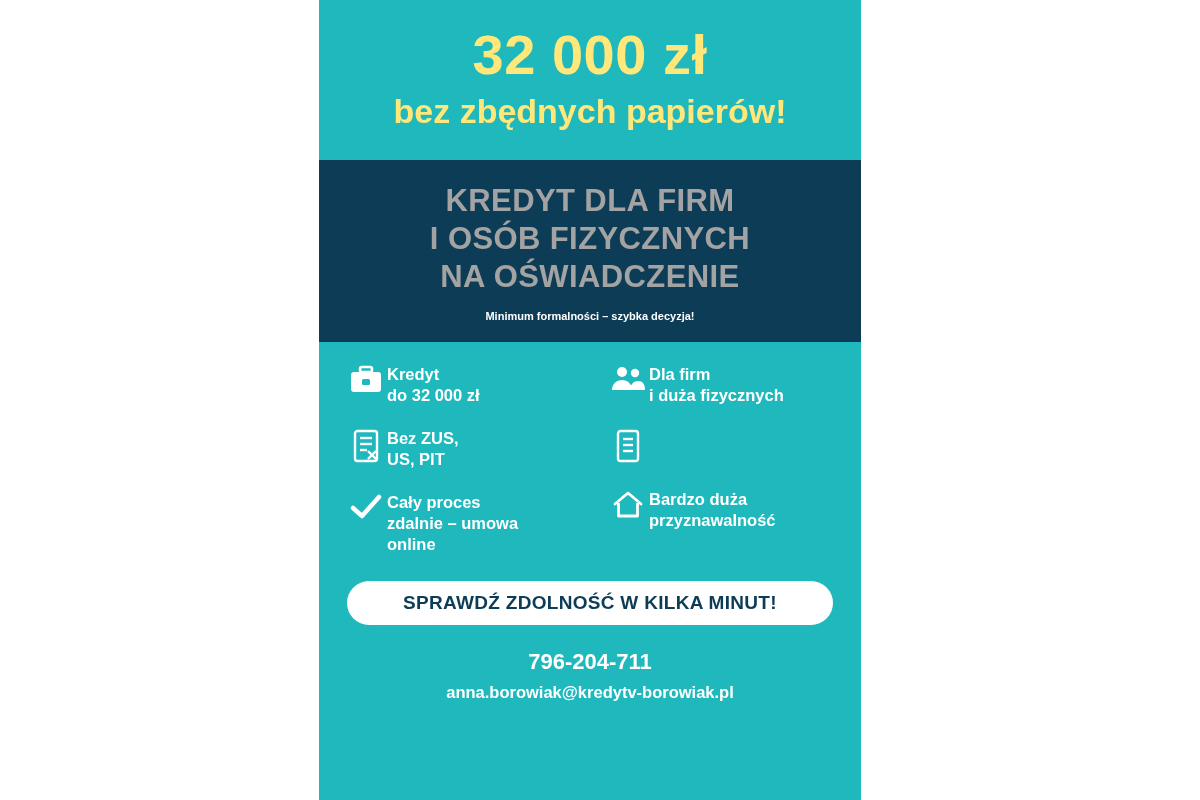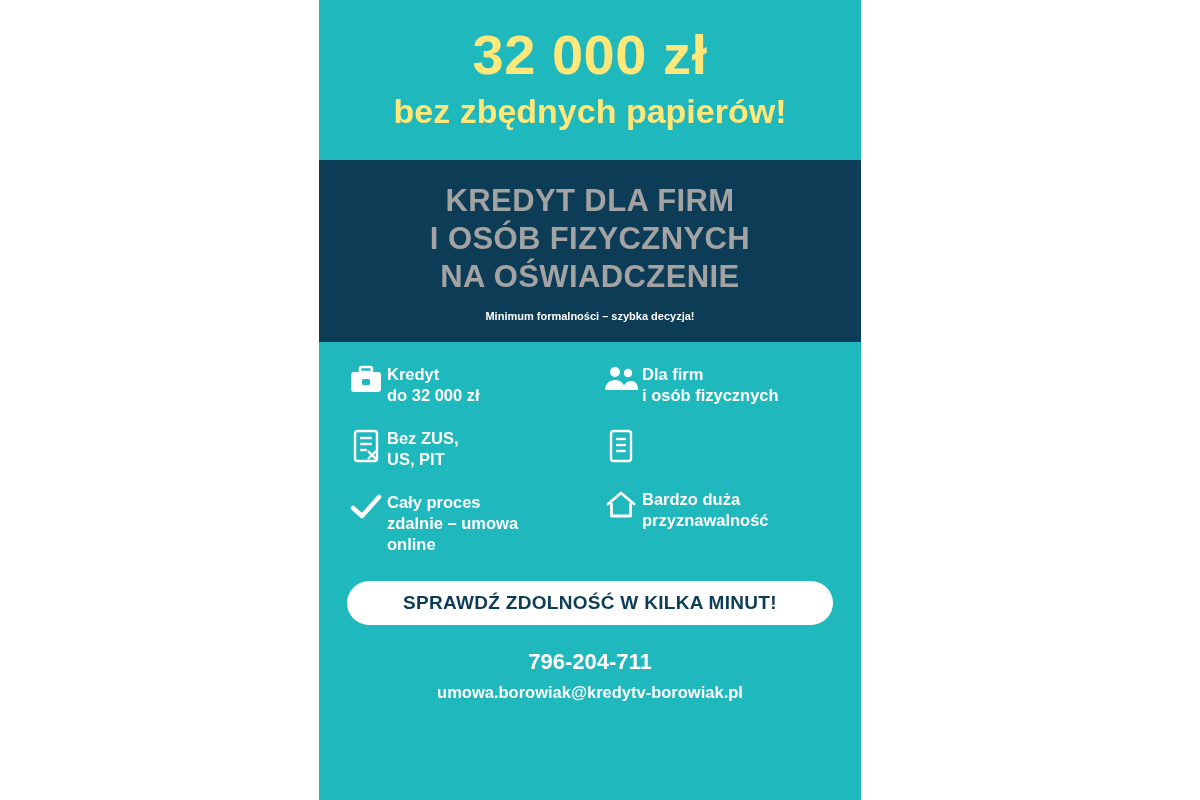--- a/index.html
+++ b/index.html
@@ -67,21 +67,21 @@
     color: #ffffff;
     font-size: 11px;
     font-weight: bold;
     margin-top: 14px;
   }
 
   
   .features {
     display: flex;
     padding: 22px 26px 0 26px;
-    gap: 20px;
+    gap: 27px;
   }
   .col {
     flex: 1;
     display: flex;
     flex-direction: column;
   }
   .col.left { flex: 0 0 235px; }
   .feature {
     display: flex;
     align-items: flex-start;
@@ -206,21 +206,21 @@
         <div class="feature">
           <span class="ico">
             <svg width="36" height="30" viewBox="0 0 36 30">
               <circle cx="12" cy="7" r="5" fill="#fff"></circle>
               <circle cx="25" cy="8" r="4.2" fill="#fff"></circle>
               <path d="M2 25c0-6 4.5-10 10-10s10 4 10 10z" fill="#fff"></path>
               <path d="M20 25c0-5 3.2-9 8-9s7 3.4 7 9z" fill="#fff"></path>
             </svg>
           </span>
           <span class="txt">Dla firm
-i osób fizycznych</span>
+i duża fizycznych</span>
         </div>
 
         <div class="feature">
           <span class="ico">
             <svg width="28" height="34" viewBox="0 0 28 34">
               <rect x="4" y="2" width="20" height="30" rx="2.5" fill="none" stroke="#fff" stroke-width="2.4"></rect>
               <line x1="9" y1="10" x2="19" y2="10" stroke="#fff" stroke-width="2.4"></line>
               <line x1="9" y1="16" x2="19" y2="16" stroke="#fff" stroke-width="2.4"></line>
               <line x1="9" y1="22" x2="19" y2="22" stroke="#fff" stroke-width="2.4"></line>
             </svg>
@@ -240,17 +240,17 @@
 
       </div>
     </div>
 
     <div class="cta-wrap">
       <button class="cta">SPRAWDŹ ZDOLNOŚĆ W KILKA MINUT!</button>
     </div>
 
     <div class="contact">
       <div class="phone">796-204-711</div>
-      <div class="email">umowa.borowiak@kredytv-borowiak.pl</div>
+      <div class="email">anna.borowiak@kredytv-borowiak.pl</div>
     </div>
 
   </div>
 </div>
 
 </body></html>

